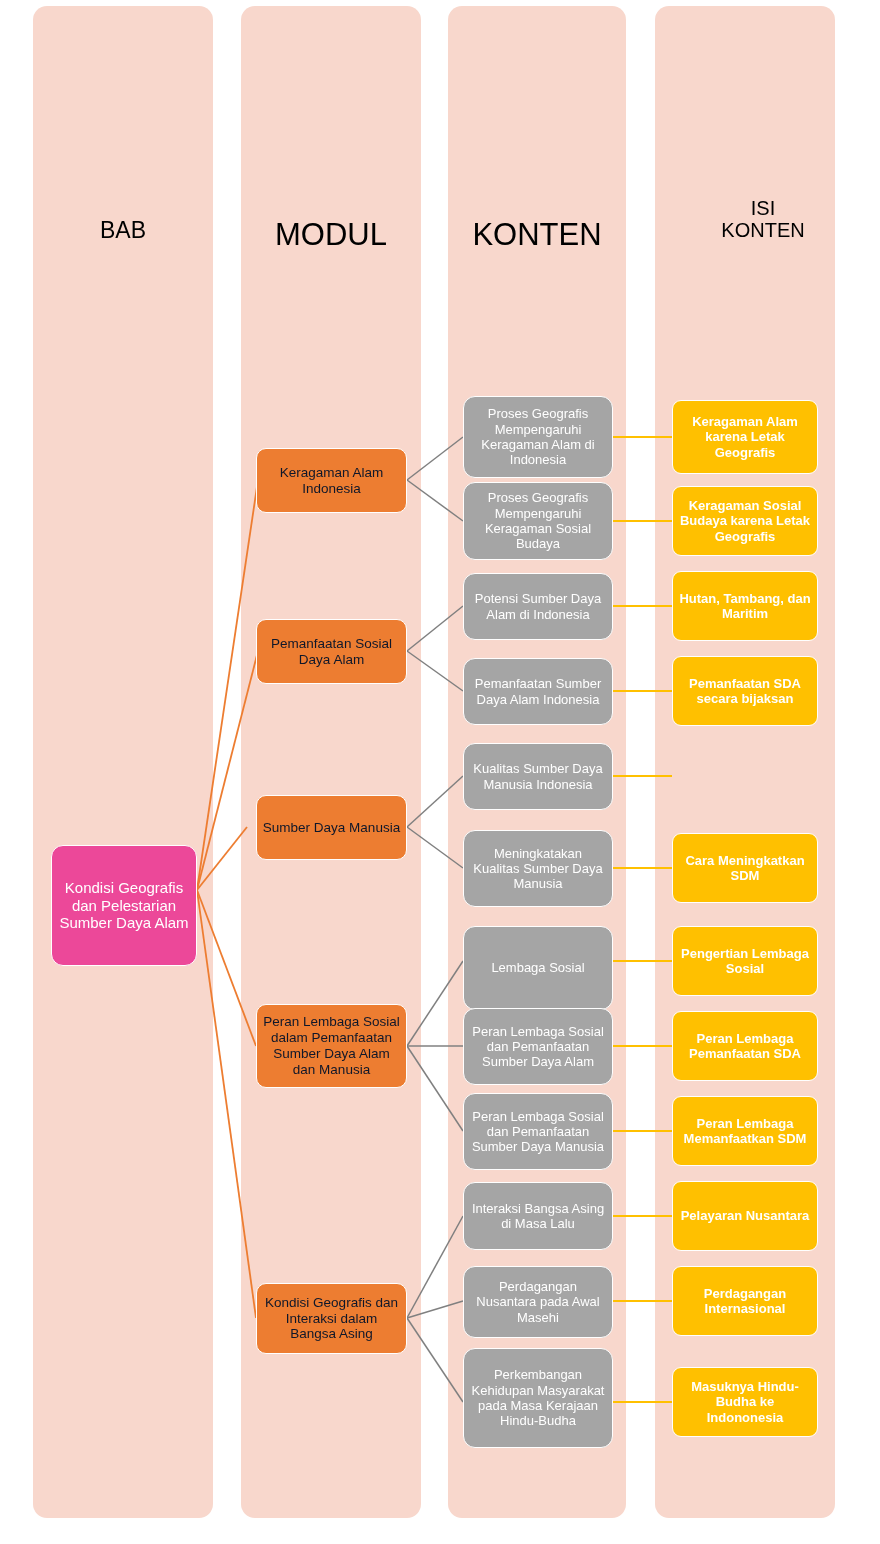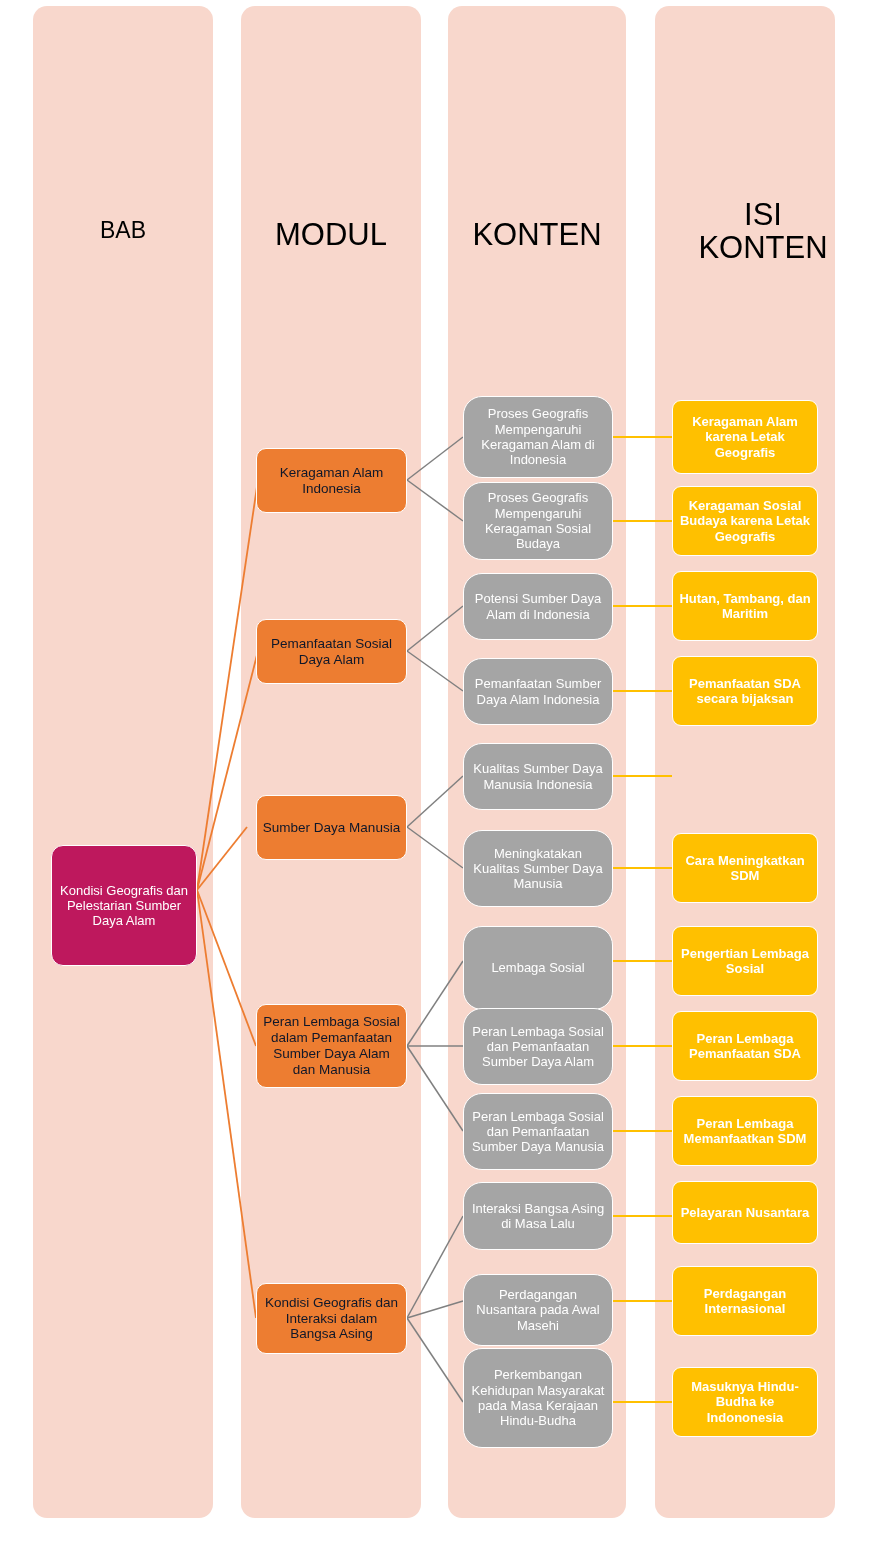--- a/index.html
+++ b/index.html
@@ -12,36 +12,36 @@
   .col1{left:33px;width:180px;}
   .col2{left:241px;width:180px;}
   .col3{left:448px;width:178px;}
   .col4{left:655px;width:180px;}
 
   .col-title{position:absolute;text-align:center;color:#000;font-weight:400;
              font-family:"Liberation Sans",sans-serif;line-height:1.08;}
   .col-title.t1{left:33px;width:180px;top:218px;font-size:23px;}
   .col-title.t2{left:241px;width:180px;top:218px;font-size:31px;}
   .col-title.t3{left:448px;width:178px;top:218px;font-size:31px;}
-  .col-title.t4{left:655px;width:216px;top:198px;font-size:31px;}
+  .col-title.t4{left:655px;width:216px;top:198px;font-size:20px;}
 
   
   #links{position:absolute;left:0;top:0;width:880px;height:1544px;pointer-events:none;}
 
   
   .node{position:absolute;display:flex;align-items:center;justify-content:center;
         text-align:center;border-radius:9px;box-sizing:border-box;
         padding:3px 5px;line-height:1.18;}
 
-  .node-bab{background:#be185d;border:1px solid #ffffff;color:#ffffff;
-            font-size:13px;font-weight:400;border-radius:12px;}
+  .node-bab{background:#ec4899;border:1px solid #ffffff;color:#ffffff;
+            font-size:15px;font-weight:400;border-radius:12px;}
   .node-modul{background:#ed7d31;border:1px solid #ffffff;color:#0f172a;
               font-size:13.5px;font-weight:400;border-radius:10px;}
   .node-konten{background:#a5a5a5;border:1px solid #ffffff;color:#ffffff;
-               font-size:13px;font-weight:400;border-radius:19px;}
+               font-size:13px;font-weight:400;border-radius:12px;}
   .node-isi{background:#ffc000;border:1px solid #ffffff;color:#ffffff;
             font-size:13px;font-weight:bold;border-radius:9px;}
 </style>
 </head>
 <body>
 
 <div id="stage">
 
   <div class="column col1"></div>
   <div class="column col2"></div>
@@ -109,28 +109,28 @@
   <div class="node node-konten" style="left:463px;top:396px;width:150px;height:82px;">Proses Geografis Mempengaruhi Keragaman Alam di Indonesia</div>
   <div class="node node-konten" style="left:463px;top:482px;width:150px;height:78px;">Proses Geografis Mempengaruhi Keragaman Sosial Budaya</div>
   <div class="node node-konten" style="left:463px;top:573px;width:150px;height:67px;">Potensi Sumber  Daya Alam di Indonesia</div>
   <div class="node node-konten" style="left:463px;top:658px;width:150px;height:67px;">Pemanfaatan Sumber Daya Alam Indonesia</div>
   <div class="node node-konten" style="left:463px;top:743px;width:150px;height:67px;">Kualitas Sumber  Daya Manusia Indonesia</div>
   <div class="node node-konten" style="left:463px;top:830px;width:150px;height:77px;">Meningkatakan Kualitas Sumber  Daya Manusia</div>
   <div class="node node-konten" style="left:463px;top:926px;width:150px;height:84px;">Lembaga Sosial</div>
   <div class="node node-konten" style="left:463px;top:1008px;width:150px;height:77px;">Peran Lembaga Sosial dan Pemanfaatan Sumber  Daya Alam</div>
   <div class="node node-konten" style="left:463px;top:1093px;width:150px;height:77px;">Peran Lembaga Sosial dan Pemanfaatan Sumber  Daya Manusia</div>
   <div class="node node-konten" style="left:463px;top:1182px;width:150px;height:68px;">Interaksi Bangsa Asing di Masa Lalu</div>
-  <div class="node node-konten" style="left:463px;top:1266px;width:150px;height:72px;margin-top:8px;">Perdagangan Nusantara pada Awal Masehi</div>
+  <div class="node node-konten" style="left:463px;top:1266px;width:150px;height:72px;">Perdagangan Nusantara pada Awal Masehi</div>
   <div class="node node-konten" style="left:463px;top:1348px;width:150px;height:100px;">Perkembangan Kehidupan Masyarakat pada Masa Kerajaan Hindu-Budha</div>
 
   <div class="node node-isi" style="left:672px;top:400px;width:146px;height:74px;">Keragaman Alam karena Letak Geografis</div>
   <div class="node node-isi" style="left:672px;top:486px;width:146px;height:70px;">Keragaman Sosial Budaya karena Letak Geografis</div>
   <div class="node node-isi" style="left:672px;top:571px;width:146px;height:70px;">Hutan, Tambang, dan Maritim</div>
   <div class="node node-isi" style="left:672px;top:656px;width:146px;height:70px;">Pemanfaatan SDA secara bijaksan</div>
   <div class="node node-isi" style="left:672px;top:833px;width:146px;height:70px;">Cara Meningkatkan SDM</div>
   <div class="node node-isi" style="left:672px;top:926px;width:146px;height:70px;">Pengertian Lembaga Sosial</div>
   <div class="node node-isi" style="left:672px;top:1011px;width:146px;height:70px;">Peran Lembaga Pemanfaatan SDA</div>
   <div class="node node-isi" style="left:672px;top:1096px;width:146px;height:70px;">Peran Lembaga Memanfaatkan SDM</div>
-  <div class="node node-isi" style="left:672px;top:1181px;width:146px;height:63px;">Pelayaran Nusantara</div>
+  <div class="node node-isi" style="left:672px;top:1181px;width:146px;height:70px;">Pelayaran Nusantara</div>
   <div class="node node-isi" style="left:672px;top:1266px;width:146px;height:70px;">Perdagangan Internasional</div>
   <div class="node node-isi" style="left:672px;top:1367px;width:146px;height:70px;">Masuknya Hindu-Budha ke Indononesia</div>
 
 </div>
 
 </body></html>

